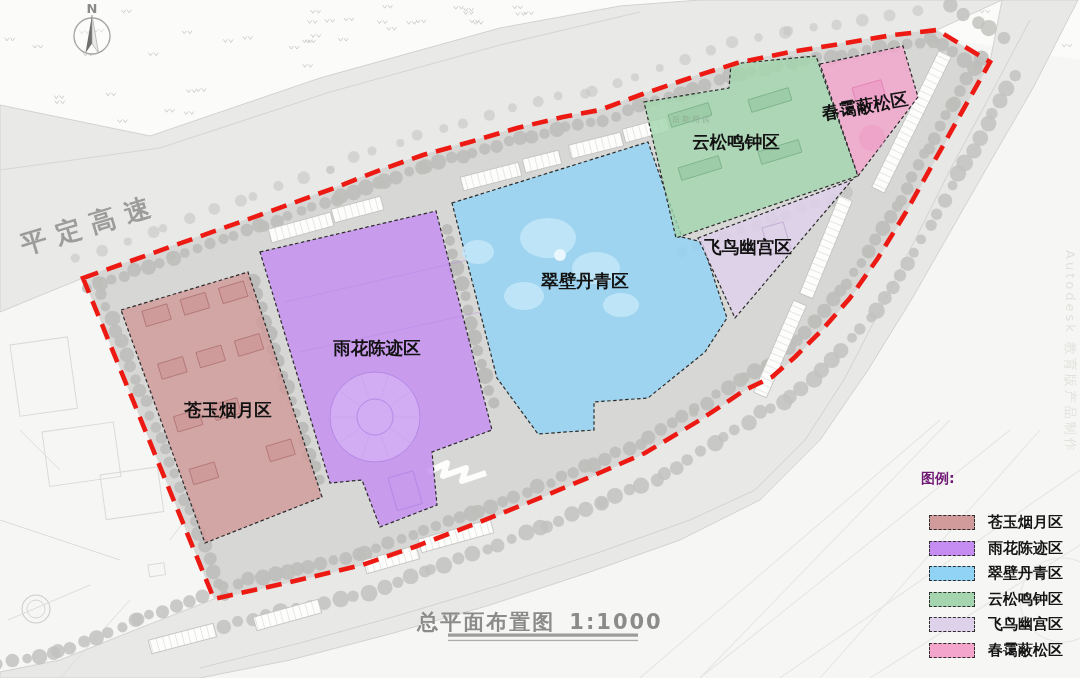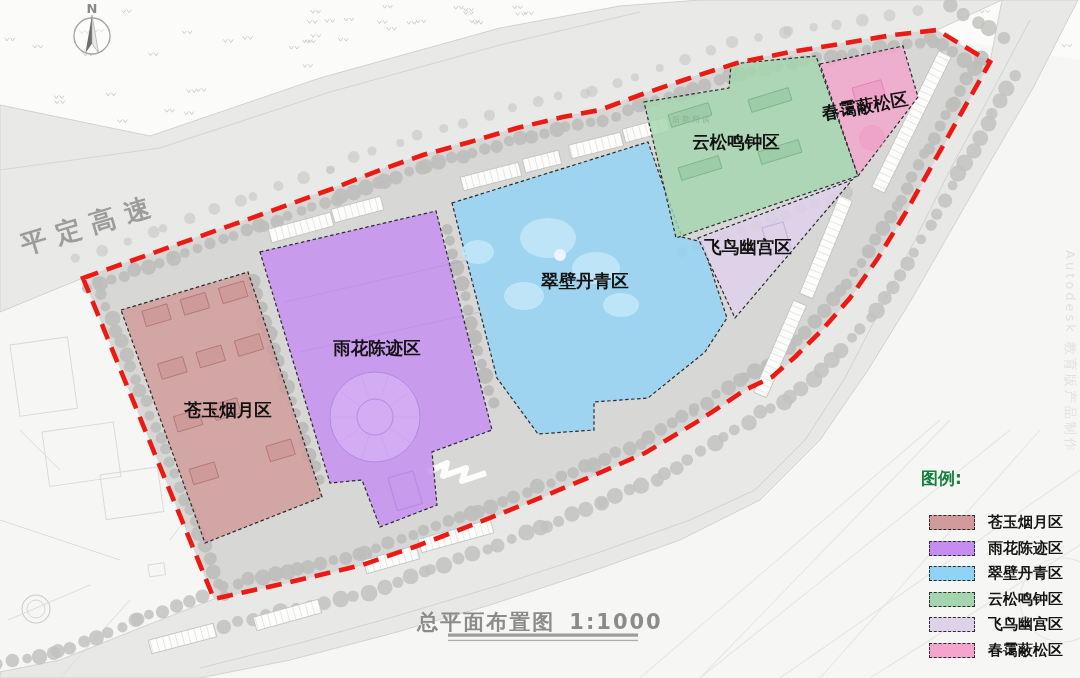--- a/index.html
+++ b/index.html
@@ -1,21 +1,21 @@
 <!DOCTYPE html>
 <html><head>
 <meta charset="utf-8">
 <style>
   html,body{margin:0;padding:0;background:#ffffff;}
   #stage{position:relative;width:1080px;height:678px;overflow:hidden;
          background:#f6f6f4;font-family:"DejaVu Sans","Liberation Sans",sans-serif;}
   #plan-svg{position:absolute;left:0;top:0;}
   
   #legend{position:absolute;left:905px;top:468px;width:170px;}
-  #legend .legend-title{font-size:17px;font-weight:700;color:#15803d;margin-left:16px;line-height:20px;}
+  #legend .legend-title{font-size:14px;font-weight:700;color:#701a75;margin-left:16px;line-height:20px;}
   #legend .legend-rows{margin-top:22px;}
   #legend .legend-row{display:flex;align-items:center;height:25.5px;}
   #legend .swatch{width:46px;height:15px;margin-left:24px;border:1.4px dashed #2e2e2e;box-sizing:border-box;flex:0 0 auto;}
   #legend .legend-label{margin-left:13px;font-size:15px;font-weight:700;color:#151515;white-space:nowrap;}
   
   text{font-family:"DejaVu Sans","Liberation Sans",sans-serif;}
   .zone-label{font-size:17.5px;font-weight:700;fill:#121212;}
   .road-label{font-size:26px;font-weight:600;fill:#9c9c9a;letter-spacing:10px;}
   .plan-title{font-size:21px;font-weight:600;fill:#8b8b89;letter-spacing:2px;}
   .annot{font-size:8px;fill:#8fae96;letter-spacing:2px;}

